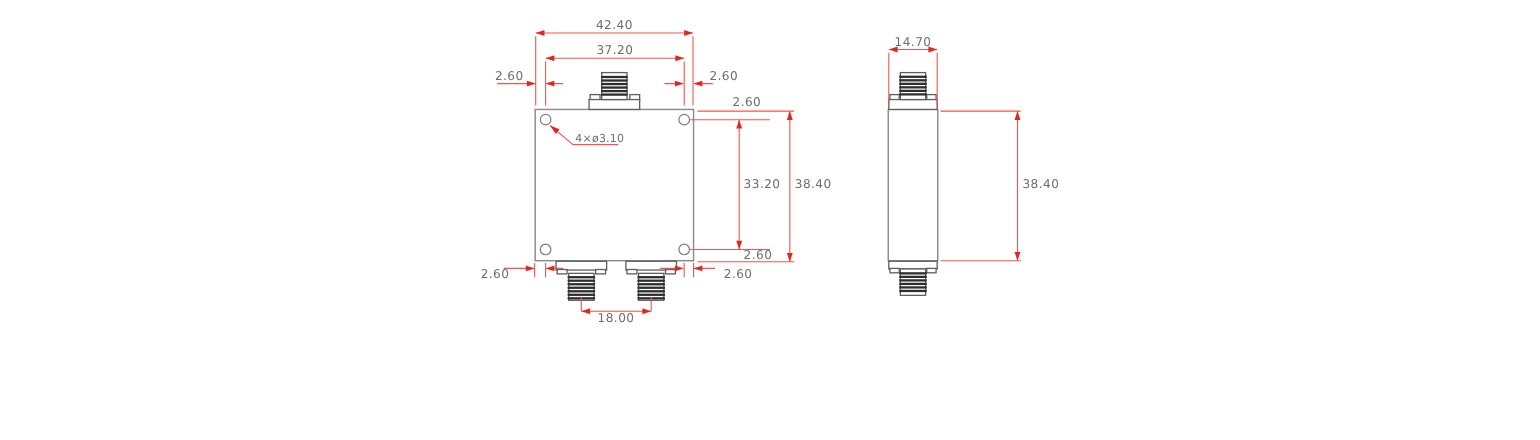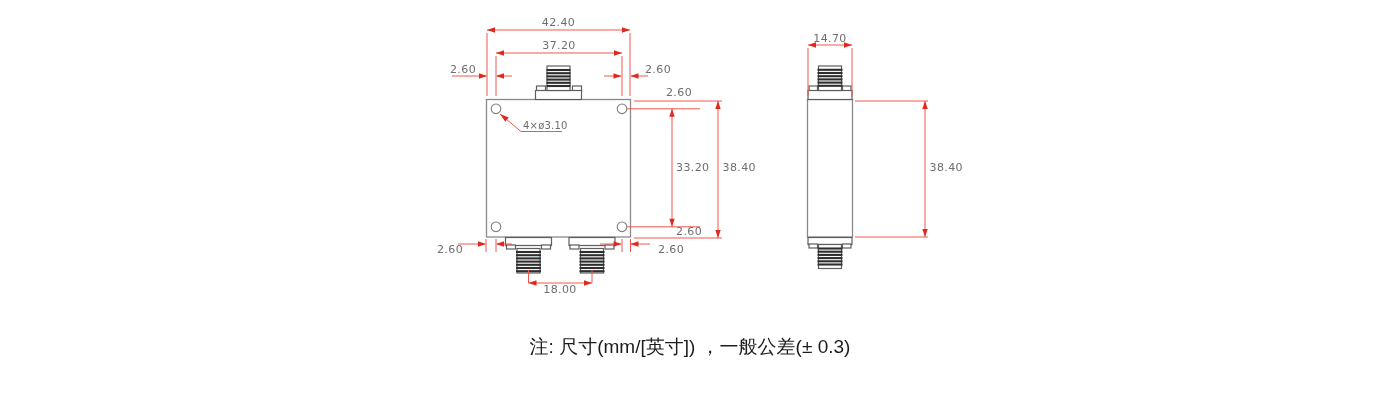--- a/index.html
+++ b/index.html
@@ -174,14 +174,13 @@
     <text class="dim" x="676" y="235">2.60</text>
     <text class="dim" x="658" y="253">2.60</text>
     <text class="dim" x="450" y="253" text-anchor="middle">2.60</text>
     <text class="dim" x="560" y="293" text-anchor="middle">18.00</text>
     <text class="dim dim-s" x="523" y="129">4×ø3.10</text>
     <text class="dim" x="830" y="41.5" text-anchor="middle">14.70</text>
     <text class="dim" x="929.5" y="171">38.40</text>
   </g>
 </svg>
 
-  <div class="note note-zh" style="left:690px; top:334px;">注: 尺寸(mm/[英寸]) ，一般公差(± 0.3)</div>
 </div>
 
 </body></html>

